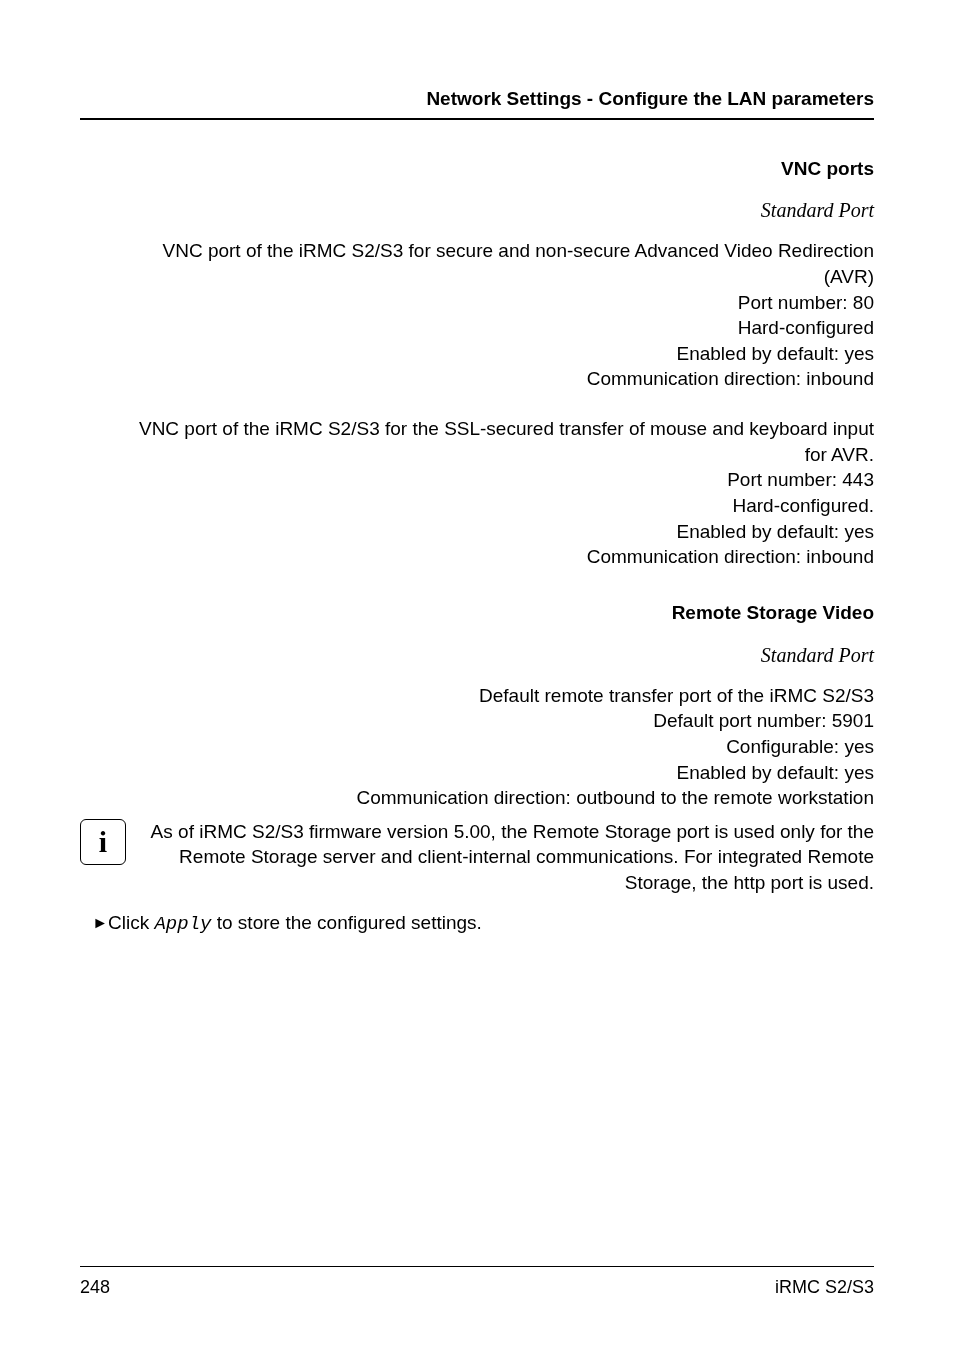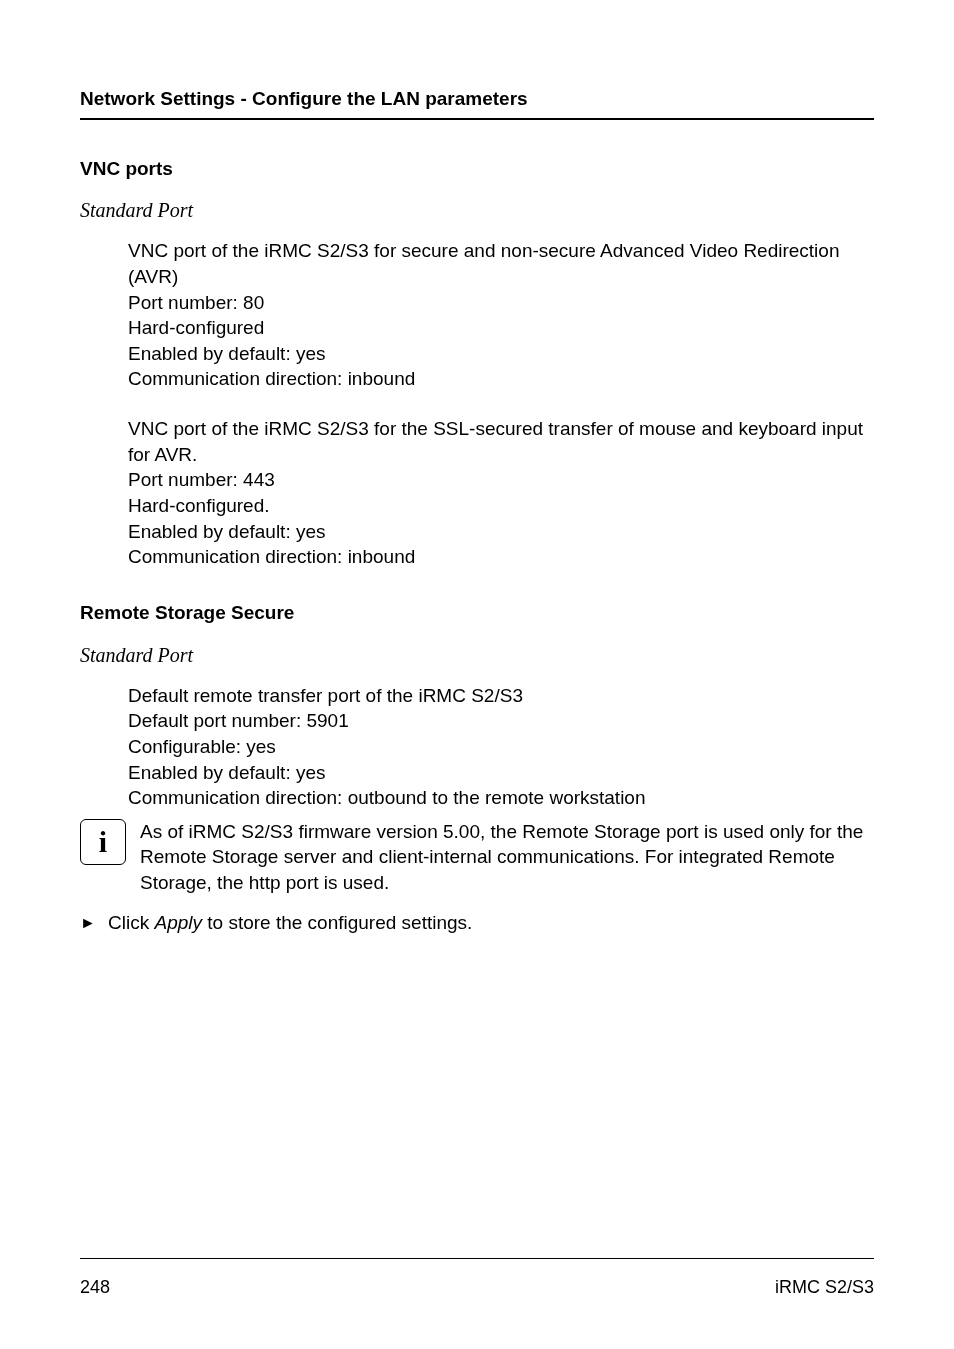--- a/index.html
+++ b/index.html
@@ -10,20 +10,21 @@
     line-height: 1.35;
     color: #000;
     background: #fff;
   }
   .page {
     width: 954px;
     min-height: 1349px;
     box-sizing: border-box;
     padding: 86px 80px 40px 80px;
     position: relative;
+    text-align: right;
   }
   .heading-line {
     font-weight: bold;
     padding-bottom: 6px;
     border-bottom: 2px solid #000;
     margin-bottom: 36px;
   }
   .section-title {
     font-weight: bold;
     margin-top: 12px;
@@ -76,31 +77,31 @@
     display: flex;
     align-items: flex-start;
     margin-top: 14px;
   }
   .bullet-marker {
     flex: 0 0 28px;
     font-size: 16px;
     padding-top: 2px;
   }
   .inline-italic {
-    font-family: Liberation Sans, sans-serif;
+    font-family: Liberation Mono, monospace;
     font-style: italic;
   }
 
   .footer {
     position: absolute;
     bottom: 50px;
     left: 80px;
     right: 80px;
     border-top: 1px solid #000;
-    padding-top: 16px;
+    padding-top: 8px;
     display: flex;
     justify-content: space-between;
     font-size: 18px;
   }
 </style>
 </head>
 <body>
 
 <div class="page">
 
@@ -122,21 +123,21 @@
   <div class="def">
     <div>VNC port of the iRMC S2/S3 for the SSL-secured transfer of mouse and keyboard input for AVR.</div>
     <div>Port number: 443</div>
     <div>Hard-configured.</div>
     <div>Enabled by default: yes</div>
     <div>Communication direction: inbound</div>
   </div>
 
   <div class="spacer-med"></div>
 
-  <div class="section-title">Remote Storage Secure</div>
+  <div class="section-title">Remote Storage Video</div>
 
   <div class="term">Standard Port</div>
   <div class="def">
     <div>Default remote transfer port of the iRMC S2/S3</div>
     <div>Default port number: 5901</div>
     <div>Configurable: yes</div>
     <div>Enabled by default: yes</div>
     <div>Communication direction: outbound to the remote workstation</div>
   </div>
 

